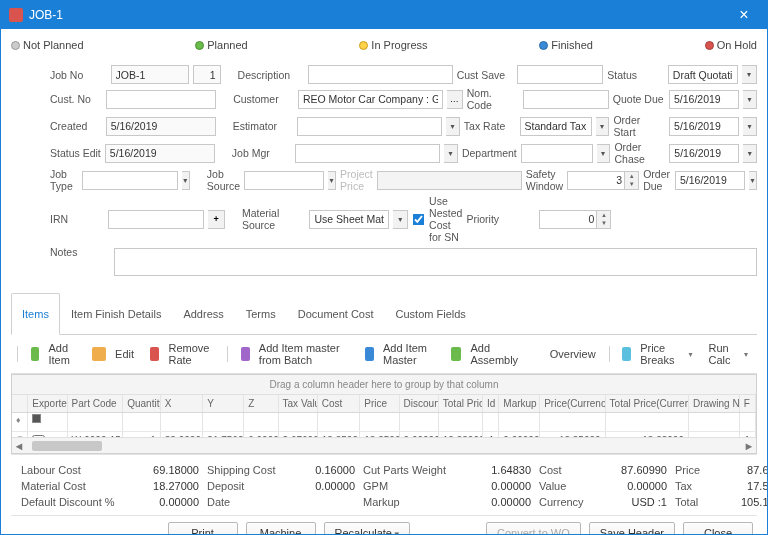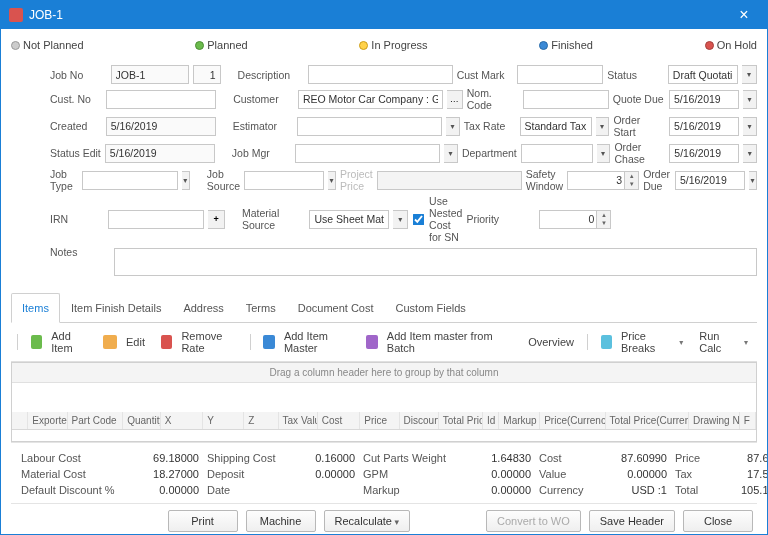--- a/index.html
+++ b/index.html
@@ -39,36 +39,36 @@
 .spinbtn input { text-align: right; padding-right: 2px; }
 .spinbtn .arrows { width:14px; height:19px; border:1px solid #c8c8c8; border-left:none; display:flex; flex-direction:column; }
 .spinbtn .arrows span { flex:1; font-size:6px; text-align:center; line-height:8px; color:#666; cursor:pointer; background:#f2f2f2;}
 .chk { transform: scale(0.9); accent-color:#1a7fd6; }
 .dots-btn { width:18px; height:19px; border:1px solid #c8c8c8; border-left:none; background:#f2f2f2; font-size:9px; cursor:pointer; line-height:17px; text-align:center;}
 .ddarrow { width:16px; height:19px; border:1px solid #c8c8c8; border-left:none; background:#f2f2f2; font-size:8px; cursor:pointer; text-align:center; line-height:17px; color:#555;}
 
 .notes-area { border:1px solid #c8c8c8; height:28px; background:#fff; margin-top:2px;}
 
 .subtabs { display:flex; border-bottom:1px solid #d0d0d0; margin-top:8px;}
-.subtabs .tab { padding:8px 10px;}
+.subtabs .tab { padding:14px 10px;}
 .subtabs .tab.active { color:#1a7fd6; border:1px solid #d0d0d0; border-bottom:1px solid #fff; border-radius:2px 2px 0 0;}
 
 .toolbar { display:flex; align-items:center; gap:6px; padding:4px 4px; border-bottom:1px solid #e0e0e0; font-size:10.5px; color:#444;}
 .tbtn { display:inline-flex; align-items:center; gap:9px; padding:2px 4px; cursor:pointer; border:1px solid transparent; border-radius:2px;}
 .tico { width:14px; height:14px; display:inline-block; }
 .tico.add { background:#6bbb4c; border-radius:2px; }
 .tico.edit { background:#f0ad4e; border-radius:2px; }
 .tico.del { background:#d9534f; border-radius:2px; }
 .tico.batch { background:#a066c9; border-radius:2px;}
 .tico.master { background:#3a89d6; border-radius:2px;}
 .tico.assy { background:#6bbb4c; border-radius:2px;}
 .tico.pb { background:#5bc0de; border-radius:2px;}
 .sep { width:1px; height:16px; background:#d0d0d0; margin:0 2px;}
 
-.grid-wrap { border:1px solid #d0d0d0; flex:1; display:flex; flex-direction:column; min-height:80px; overflow:hidden;gap:29px;}
+.grid-wrap { border:1px solid #d0d0d0; flex:1; display:flex; flex-direction:column; min-height:80px; overflow:hidden;}
 .grouphint { text-align:center; color:#888; font-size:10px; padding:4px; background:#f4f4f4; border-bottom:1px solid #e0e0e0;}
 .ghead { display:flex; background:#f4f4f4; border-bottom:1px solid #d8d8d8;}
 .gcell { border-right:1px solid #e4e4e4; padding:3px 4px; color:#555; font-size:10px; white-space:nowrap; overflow:hidden;}
 .ghead .gcell { font-weight:400; color:#666;}
 .gfilter { display:flex; background:#fff; border-bottom:1px solid #e8e8e8;}
 .gfilter .gcell { height:18px; padding:1px 4px;}
 .grow { display:flex; color:#333;}
 .grow:nth-child(odd){ background:#fff;}
 .grow:nth-child(even){ background:#f6f6fb;}
 .grow .gcell { padding:3px 4px;}
@@ -128,21 +128,21 @@
 
 
     <div class="form-area">
 
       <div class="form-row">
         <span class="lbl col-l">Job No</span>
         <input class="tb" style="width: 78px;" readonly="" value="JOB-1">
         <input class="tb" style="width: 28px; text-align: right;" readonly="" value="1">
         <span class="lbl col-m">Description</span>
         <input class="tb" style="flex: 1 1 0%;" value="">
-        <span class="lbl" style="width:60px">Cust Mark</span>
+        <span class="lbl" style="width:60px">Cust Save</span>
         <input class="tb" style="width: 86px;" value="">
         <span class="lbl col-r">Status</span>
         <input class="tb" style="width: 70px;" value="Draft Quotation">
           <span class="ddarrow">▾</span>
       </div>
 
       <div class="form-row">
         <span class="lbl col-l">Cust. No</span>
         <input class="tb" style="width: 110px;" value="">
         <span class="lbl col-m">Customer</span>
@@ -249,26 +249,30 @@
       <span class="tbtn">
           <i class="tico edit"></i>
           <span>Edit</span>
         </span>
       <span class="tbtn">
           <i class="tico del"></i>
           <span>Remove Rate</span>
         </span>
       <span class="sep"></span>
       <span class="tbtn">
+          <i class="tico batch"></i>
+          <span>Add Item master from Batch</span>
+        </span>
+      <span class="tbtn">
           <i class="tico master"></i>
           <span>Add Item Master</span>
         </span>
       <span class="tbtn">
-          <i class="tico batch"></i>
-          <span>Add Item master from Batch</span>
+          <i class="tico assy"></i>
+          <span>Add Assembly</span>
         </span>
       <span style="flex:0 0 6px"></span>
       <span class="tbtn">
           <span>Overview</span>
         </span>
       <span class="sep"></span>
       <span class="tbtn">
           <i class="tico pb"></i>
           <span>Price Breaks</span> 
           <span style="font-size:8px;color:#777">▾</span>

